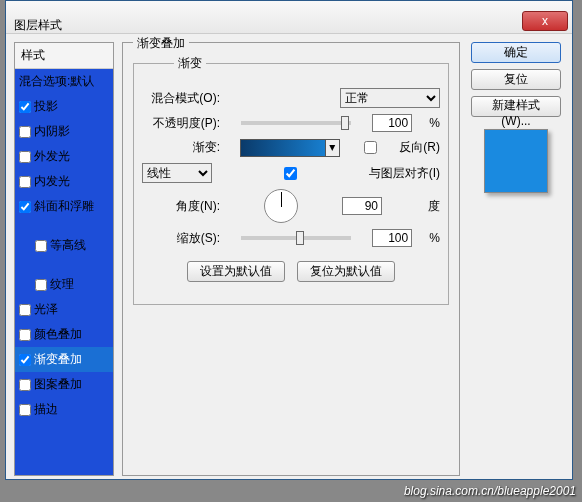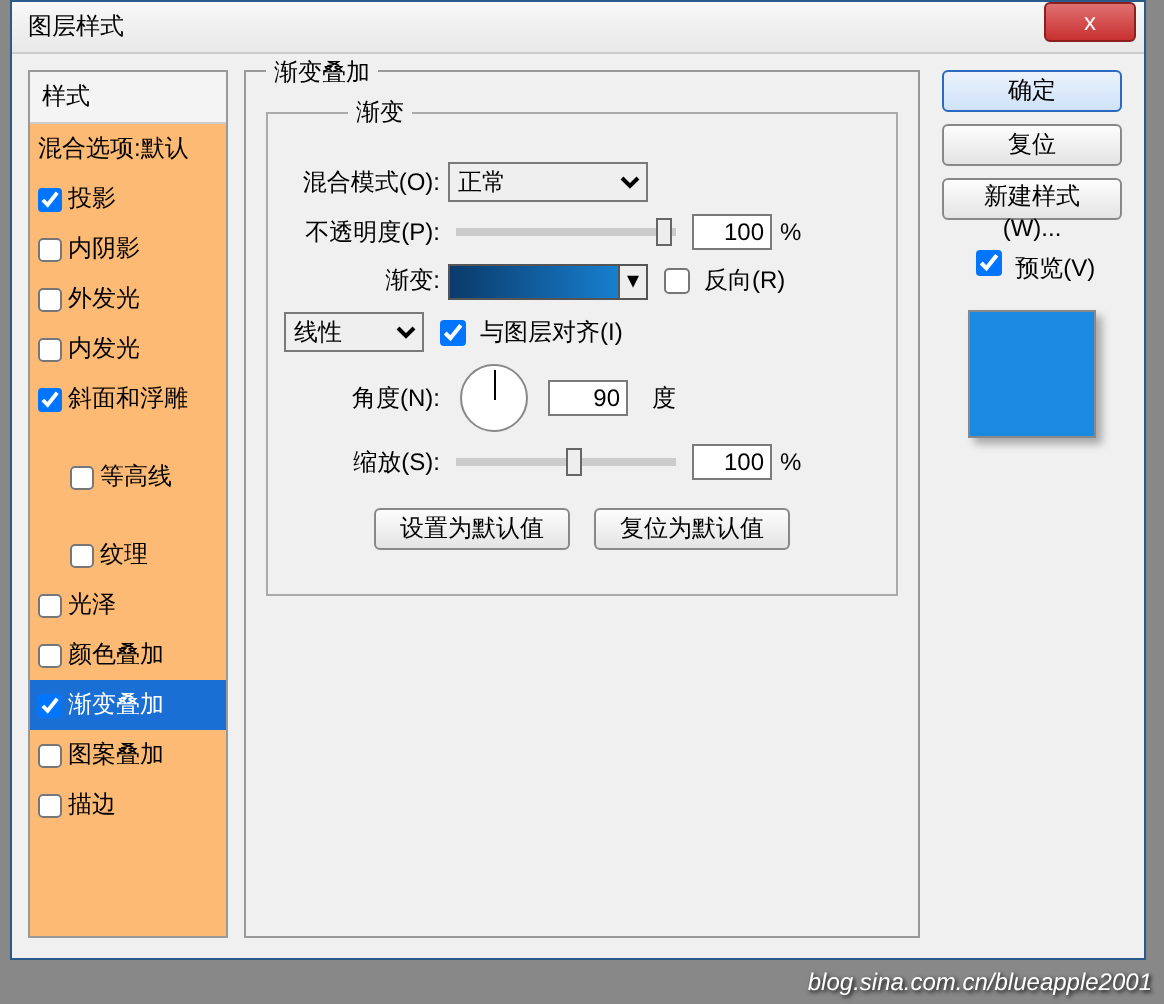--- a/index.html
+++ b/index.html
@@ -1,32 +1,32 @@
 <!DOCTYPE html>
 <html><head>
 <meta charset="utf-8">
 <style>
 * { box-sizing: border-box; font-family: "Microsoft YaHei", SimSun, sans-serif; font-size: 12px; }
 body { margin: 0; background: #888; width: 582px; height: 502px; position: relative; }
 .dialog { position: absolute; top: 0; left: 5px; width: 568px; height: 480px; background: #f0f0f0; border: 1px solid #2a5a8a; }
-.titlebar { height: 26px; background: linear-gradient(#f8f8f8,#e8e8e8); display: flex; align-items: center; padding: 6px 4px; border-bottom: 1px solid #ccc; }
+.titlebar { height: 16px; background: linear-gradient(#f8f8f8,#e8e8e8); display: flex; align-items: flex-start; padding: 16px 4px; border-bottom: 1px solid #ccc; }
 .titlebar .title { flex: 1; padding-left: 4px; }
 .closebtn { width: 46px; height: 20px; background: linear-gradient(#e07070,#c83030); border: 1px solid #8a2020; border-radius: 3px; color: #fff; text-align: center; line-height: 18px; cursor: pointer; margin-top:-6px;}
 .body { display: flex; padding: 8px; gap: 8px; height: calc(100% - 28px); }
-.left { width: 100px; background: #fdba74; border: 1px solid #999; }
+.left { width: 100px; background: #1d4ed8; border: 1px solid #999; }
 .left .hdr { padding: 4px 6px; border-bottom: 1px solid #ccc; background:#f4f4f4;}
 .left .item { padding: 4px 4px; display: flex; align-items: center; gap: 3px; cursor: pointer; white-space:nowrap;}
 .left .item.indent { padding-left: 20px; margin-top: 14px; }
 .left .item.sel { background: #1a6fd4; color: #fff; }
 .left input[type=checkbox]{ width:12px; height:12px; margin:0;}
 .center { flex: 1; border: 1px solid #999; position: relative; padding: 12px 10px; }
 .center .grplabel { position: absolute; top: -8px; left: 10px; background: #f0f0f0; padding: 0 4px; }
 .center fieldset { border: 1px solid #aaa; padding: 10px 8px 16px 8px; margin: 0; }
 .center legend { padding: 0 4px; margin-left: 32px; }
-.row { display: flex; align-items: center; margin: 6px 0; gap: 4px; }
+.row { display: flex; align-items: center; margin: 6px 0; gap: 4px; justify-content: space-between; }
 .row .lbl { width: 78px; text-align: right; }
 .row select { width: 100px; height: 20px; border:1px solid #7a7a7a;}
 .row .slider { width: 110px; height:4px; background:#ccc; position:relative; margin:0 4px;}
 .row .slider .thumb{position:absolute; top:-5px; width:8px; height:14px; background:#eee; border:1px solid #666;}
 .row input[type=text]{ width:40px; height:18px; border:1px solid #7a7a7a; text-align:right; padding:0 3px;}
 .gradswatch { width: 100px; height: 18px; background: linear-gradient(90deg,#0a3a6a,#1a8ae0); border:1px solid #555; cursor:pointer;display:inline-block;}
 .gradswatch .dd{float:right;width:14px;height:16px;background:#eee;border-left:1px solid #555;text-align:center;line-height:14px;}
 .anglectl{width:34px;height:34px;border:1px solid #888;border-radius:50%;margin:0 6px;position:relative;background:#fff;}
 .anglectl .hand{position:absolute;left:50%;top:2px;width:1px;height:15px;background:#000;transform-origin:bottom;}
 .btn { height: 21px; padding: 0 12px; background: linear-gradient(#fdfdfd,#e4e4e4); border:1px solid #888; border-radius:3px; cursor:pointer;}
@@ -159,22 +159,18 @@
           <button class="btn">设置为默认值</button>
           <button class="btn">复位为默认值</button>
         </div>
       </fieldset>
     </div>
 
     <div class="right">
       <button class="btn primary">确定</button>
       <button class="btn">复位</button>
       <button class="btn">新建样式(W)...</button>
-      <div class="preview">
-        <input type="checkbox" checked="" style="">
-        <span>预览(V)</span>
-      </div>
       <div class="swatch"></div>
     </div>
   </div>
 </div>
 
 <div class="watermark">blog.sina.com.cn/blueapple2001</div>
 
 </body></html>

